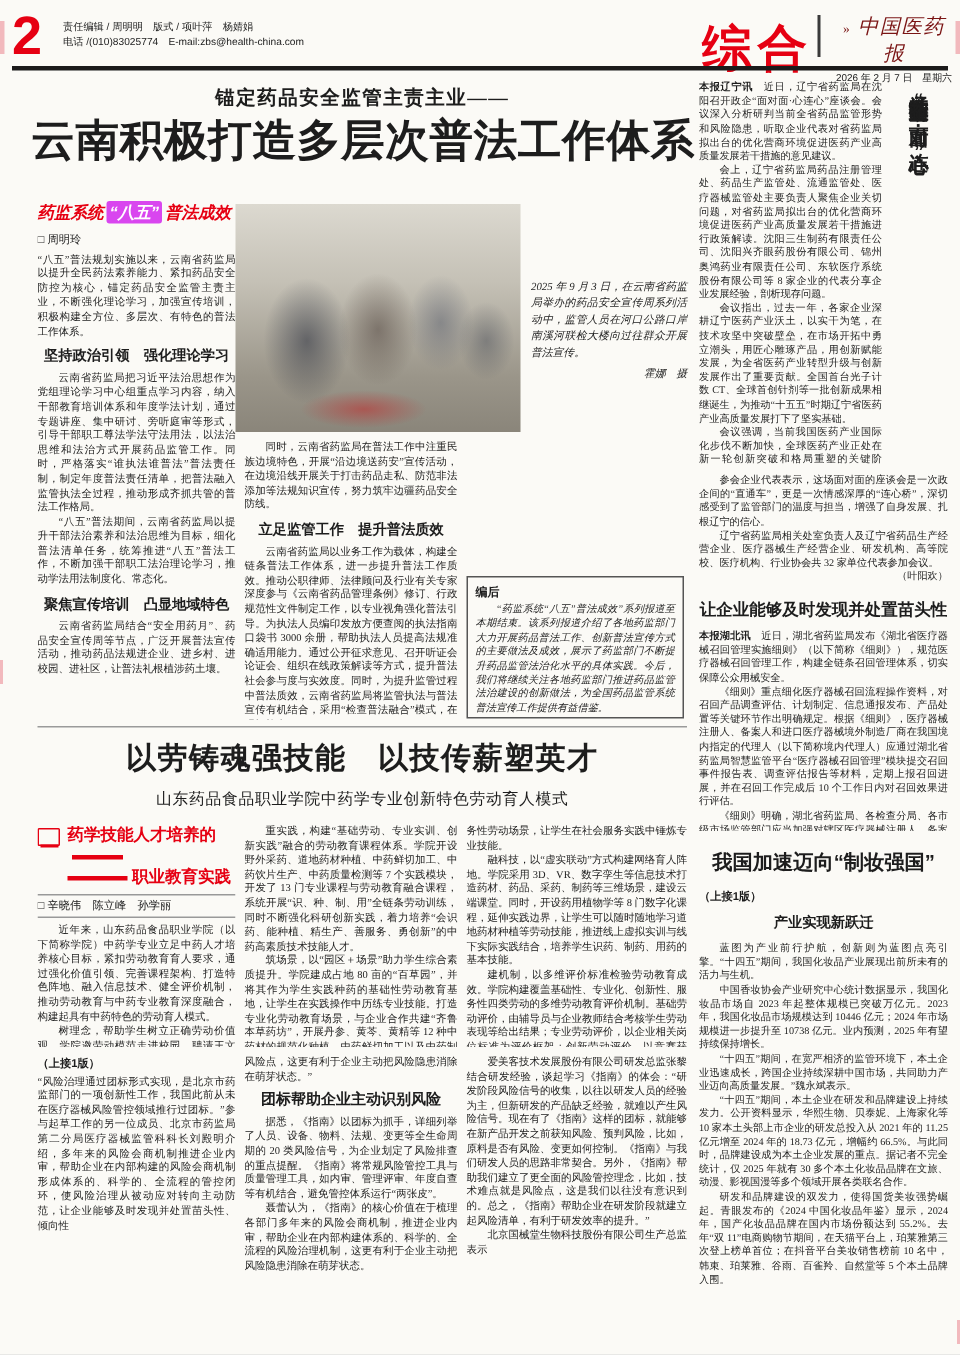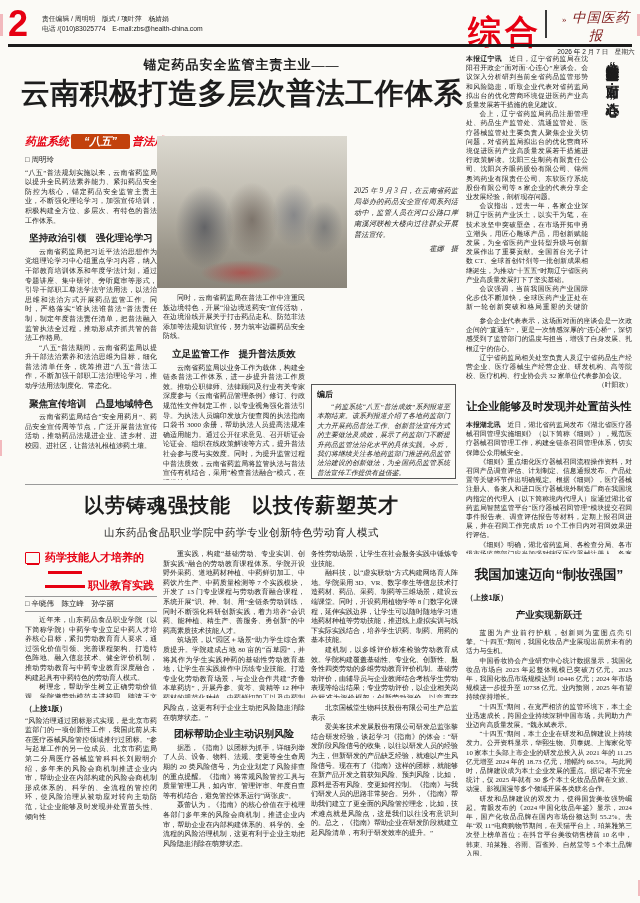--- a/index.html
+++ b/index.html
@@ -28,21 +28,21 @@
            font-family:"Liberation Sans",sans-serif;}
   .attr{float:right;}
   .leadtag{font-weight:bold;font-family:"Liberation Sans",sans-serif;}
   
   .kicker{position:absolute;left:25px;top:56px;width:433px;text-align:center;font-size:13px;
           font-weight:bold;letter-spacing:1px;}
   .headline-main{position:absolute;left:12px;top:74px;width:460px;text-align:center;font-size:29px;
           font-weight:900;font-family:"Liberation Sans",sans-serif;letter-spacing:0.5px;}
   .series{position:absolute;left:25px;top:134px;font-size:11px;font-weight:bold;font-style:italic;
           color:#e60012;font-family:"Liberation Sans",sans-serif;display:flex;align-items:center;gap:2px;}
-  .series .chip{background:#c2410c;color:#fff;font-style:italic;padding:0 13px;border-radius:2px;}
+  .series .chip{background:#d946ef;color:#fff;font-style:italic;padding:0 2px;border-radius:2px;}
   .series .num{display:inline-block;width:11px;height:11px;border-radius:50%;background:#e87a84;
           color:#fff;font-size:8px;line-height:11px;text-align:center;font-style:normal;margin-left:2px;}
   .byline{font-size:7.5px;margin:2px 0 4px;font-family:"Liberation Sans",sans-serif;}
   .photo{position:absolute;left:157px;top:136px;width:190px;height:152px;
      background:
        radial-gradient(60px 18px at 45% 90%, rgba(190,45,45,.55), transparent 70%),
        radial-gradient(40px 58px at 25% 60%, rgba(40,45,60,.55), transparent 72%),
        radial-gradient(36px 52px at 50% 55%, rgba(75,62,56,.5), transparent 72%),
        radial-gradient(30px 44px at 72% 52%, rgba(88,94,110,.48), transparent 72%),
        radial-gradient(26px 36px at 88% 60%, rgba(60,66,80,.4), transparent 72%),
@@ -221,22 +221,22 @@
   </div>
 
   <div class="colblock bodytxt" style="left:163px;top:704px;width:142px;height:196px;">
     <p class="noind">风险点，这更有利于企业主动把风险隐患消除在萌芽状态。”</p>
     <div class="tb-sub">团标帮助企业主动识别风险</div>
     <p>据悉，《指南》以团标为抓手，详细列举了人员、设备、物料、法规、变更等全生命周期的 20 类风险信号，为企业划定了风险排查的重点提醒。《指南》将常规风险管控工具与质量管理工具，如内审、管理评审、年度自查等有机结合，避免管控体系运行“两张皮”。</p>
     <p>聂蕾认为，《指南》的核心价值在于梳理各部门多年来的风险会商机制，推进企业内审，帮助企业在内部构建体系的、科学的、全流程的风险治理机制，这更有利于企业主动把风险隐患消除在萌芽状态。</p>
   </div>
 
   <div class="colblock bodytxt" style="left:311px;top:704px;width:147px;height:196px;">
+    <p>爱美客技术发展股份有限公司研发总监张黎结合研发经验，谈起学习《指南》的体会：“研发阶段风险信号的收集，以往以研发人员的经验为主，但新研发的产品缺乏经验，就难以产生风险信号。现在有了《指南》这样的团标，就能够在新产品开发之前获知风险、预判风险，比如，原料是否有风险、变更如何控制。《指南》与我们研发人员的思路非常契合。另外，《指南》帮助我们建立了更全面的风险管控理念，比如，技术难点就是风险点，这是我们以往没有意识到的。总之，《指南》帮助企业在研发阶段就建立起风险清单，有利于研发效率的提升。”</p>
     <p>北京国械堂生物科技股份有限公司生产总监表示</p>
-    <p>爱美客技术发展股份有限公司研发总监张黎结合研发经验，谈起学习《指南》的体会：“研发阶段风险信号的收集，以往以研发人员的经验为主，但新研发的产品缺乏经验，就难以产生风险信号。现在有了《指南》这样的团标，就能够在新产品开发之前获知风险、预判风险，比如，原料是否有风险、变更如何控制。《指南》与我们研发人员的思路非常契合。另外，《指南》帮助我们建立了更全面的风险管控理念，比如，技术难点就是风险点，这是我们以往没有意识到的。总之，《指南》帮助企业在研发阶段就建立起风险清单，有利于研发效率的提升。”</p>
   </div>
 
   <div class="cos">
     <h2>我国加速迈向“制妆强国”</h2>
     <div class="cont-tag cos-tag">（上接1版）</div>
     <div class="cos-sub">产业实现新跃迁</div>
     <div class="cos-body bodytxt" style="font-size:6.8px;line-height:9.2px;">
       <p>蓝图为产业前行护航，创新则为蓝图点亮引擎。“十四五”期间，我国化妆品产业展现出前所未有的活力与生机。</p>
       <p>中国香妆协会产业研究中心统计数据显示，我国化妆品市场自 2023 年起整体规模已突破万亿元。2023 年，我国化妆品市场规模达到 10446 亿元；2024 年市场规模进一步提升至 10738 亿元。业内预测，2025 年有望持续保持增长。</p>
       <p>“十四五”期间，在宽严相济的监管环境下，本土企业迅速成长，跨国企业持续深耕中国市场，共同助力产业迈向高质量发展。”魏永斌表示。</p>

